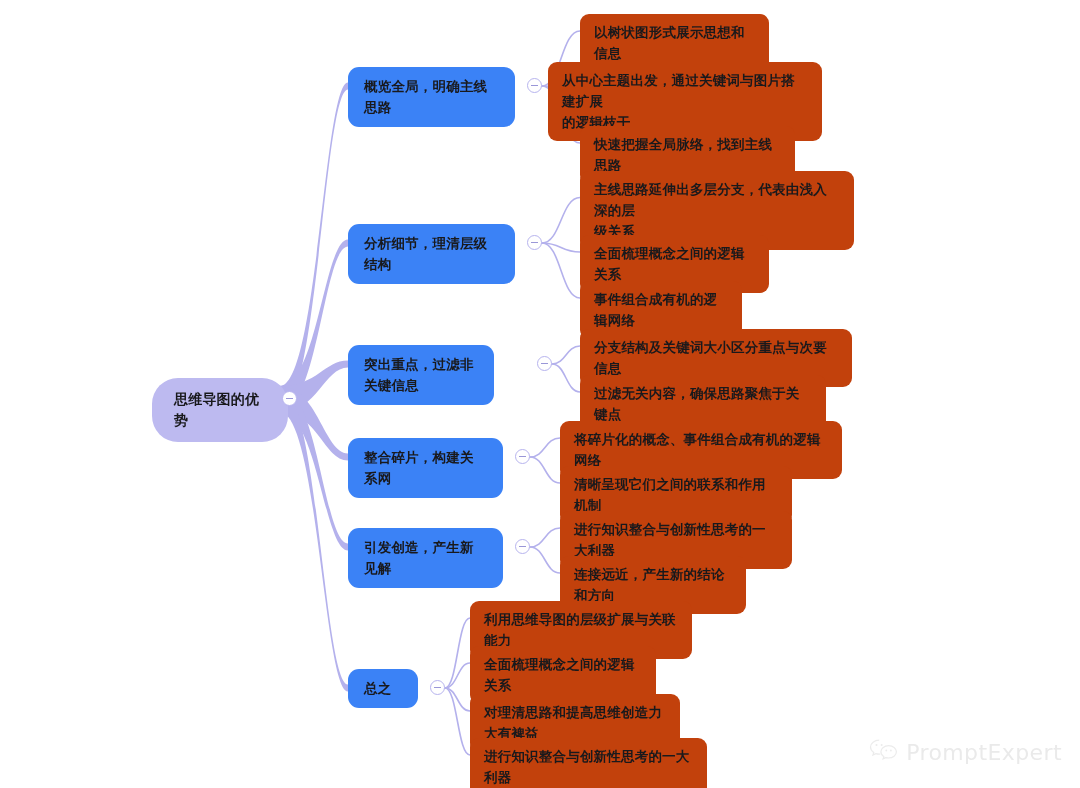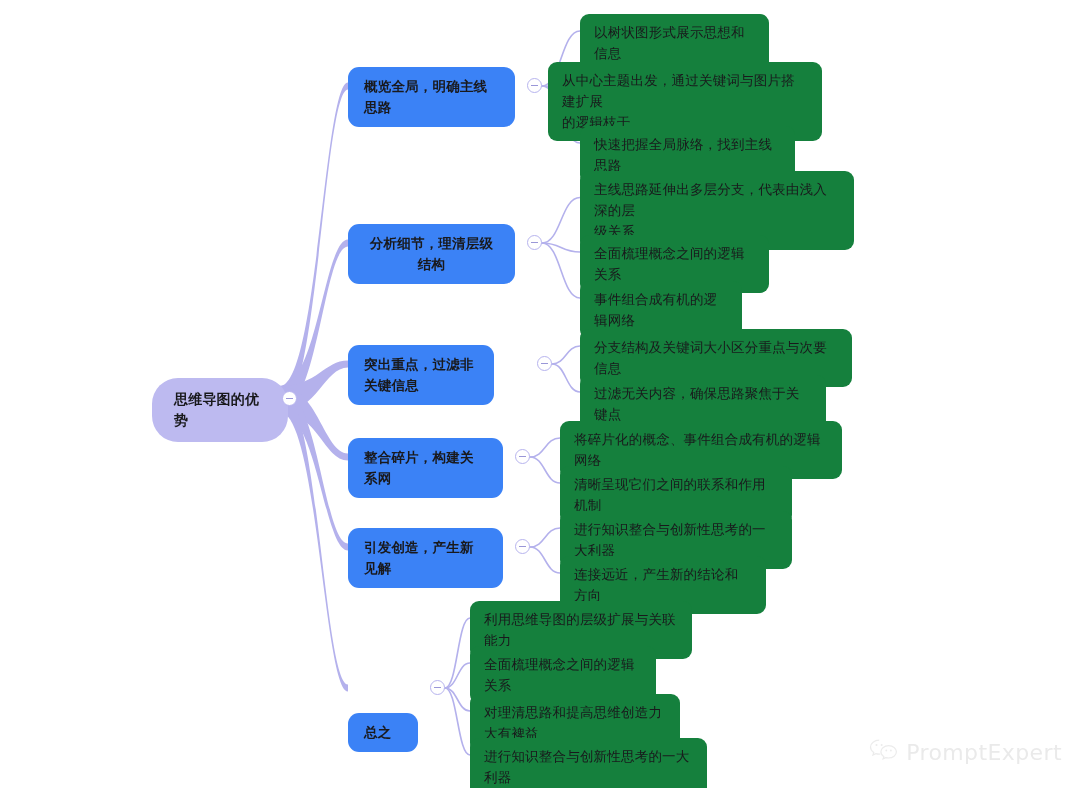--- a/index.html
+++ b/index.html
@@ -49,22 +49,22 @@
     padding: 11px 22px;
   }
   .node.branch {
     background: #3b82f6;
     border-radius: 11px;
     font-size: 13.5px;
     font-weight: 700;
     padding: 9px 16px;
   }
   .node.leaf {
-    background: #15803d;
-    font-weight: 400;
+    background: #c2410c;
+    font-weight: 700;
   }
   .toggle {
     position: absolute;
     width: 15px;
     height: 15px;
     border: 1px solid #b7b4ee;
     border-radius: 50%;
     background: #ffffff;
     box-sizing: border-box;
   }
@@ -123,39 +123,39 @@
     </svg>
   <div id="node-layer">
       <div class="node root" style="left: 152px; top: 378px; width: 136px; min-height: 42px;">思维导图的优势</div>
       <div class="toggle" style="left: 282px; top: 391px;"></div>
       <div class="node branch" style="left: 348px; top: 67px; width: 167px; min-height: 38px;">概览全局，明确主线思路</div>
       <div class="toggle" style="left: 527px; top: 78px;"></div>
       <div class="node leaf" style="left: 580px; top: 14px; width: 189px; min-height: 34px;">以树状图形式展示思想和信息</div>
       <div class="node leaf" style="left: 548px; top: 62px; width: 274px; min-height: 53px;">从中心主题出发，通过关键词与图片搭建扩展
 的逻辑枝干</div>
       <div class="node leaf" style="left: 580px; top: 126px; width: 215px; min-height: 34px;">快速把握全局脉络，找到主线思路</div>
-      <div class="node branch" style="left: 348px; top: 224px; width: 167px; min-height: 38px; text-align: center;">分析细节，理清层级结构</div>
+      <div class="node branch" style="left: 348px; top: 224px; width: 167px; min-height: 38px;">分析细节，理清层级结构</div>
       <div class="toggle" style="left: 527px; top: 235px;"></div>
       <div class="node leaf" style="left: 580px; top: 171px; width: 274px; min-height: 53px;">主线思路延伸出多层分支，代表由浅入深的层
 级关系</div>
       <div class="node leaf" style="left: 580px; top: 235px; width: 189px; min-height: 34px;">全面梳理概念之间的逻辑关系</div>
       <div class="node leaf" style="left: 580px; top: 281px; width: 162px; min-height: 34px;">事件组合成有机的逻辑网络</div>
       <div class="node branch" style="left: 348px; top: 345px; width: 146px; min-height: 38px;">突出重点，过滤非关键信息</div>
       <div class="toggle" style="left: 537px; top: 356px;"></div>
       <div class="node leaf" style="left: 580px; top: 329px; width: 272px; min-height: 34px;">分支结构及关键词大小区分重点与次要信息</div>
       <div class="node leaf" style="left: 580px; top: 375px; width: 246px; min-height: 34px;">过滤无关内容，确保思路聚焦于关键点</div>
       <div class="node branch" style="left: 348px; top: 438px; width: 155px; min-height: 38px;">整合碎片，构建关系网</div>
       <div class="toggle" style="left: 515px; top: 449px;"></div>
       <div class="node leaf" style="left: 560px; top: 421px; width: 282px; min-height: 34px;">将碎片化的概念、事件组合成有机的逻辑网络</div>
       <div class="node leaf" style="left: 560px; top: 466px; width: 232px; min-height: 34px;">清晰呈现它们之间的联系和作用机制</div>
       <div class="node branch" style="left: 348px; top: 528px; width: 155px; min-height: 38px;">引发创造，产生新见解</div>
       <div class="toggle" style="left: 515px; top: 539px;"></div>
       <div class="node leaf" style="left: 560px; top: 511px; width: 232px; min-height: 34px;">进行知识整合与创新性思考的一大利器</div>
-      <div class="node leaf" style="left: 560px; top: 556px; width: 206px; min-height: 34px;">连接远近，产生新的结论和方向</div>
-      <div class="node branch" style="left: 348px; top: 669px; width: 70px; min-height: 38px; margin-top: 44px;">总之</div>
+      <div class="node leaf" style="left: 560px; top: 556px; width: 186px; min-height: 34px;">连接远近，产生新的结论和方向</div>
+      <div class="node branch" style="left: 348px; top: 669px; width: 70px; min-height: 38px;">总之</div>
       <div class="toggle" style="left: 430px; top: 680px;"></div>
       <div class="node leaf" style="left: 470px; top: 601px; width: 222px; min-height: 34px;">利用思维导图的层级扩展与关联能力</div>
       <div class="node leaf" style="left: 470px; top: 646px; width: 186px; min-height: 34px;">全面梳理概念之间的逻辑关系</div>
       <div class="node leaf" style="left: 470px; top: 694px; width: 210px; min-height: 34px;">对理清思路和提高思维创造力大有裨益</div>
       <div class="node leaf" style="left: 470px; top: 738px; width: 237px; min-height: 34px;">进行知识整合与创新性思考的一大利器</div>
     </div>
 </div>
 
 <div id="watermark">
   <span>

